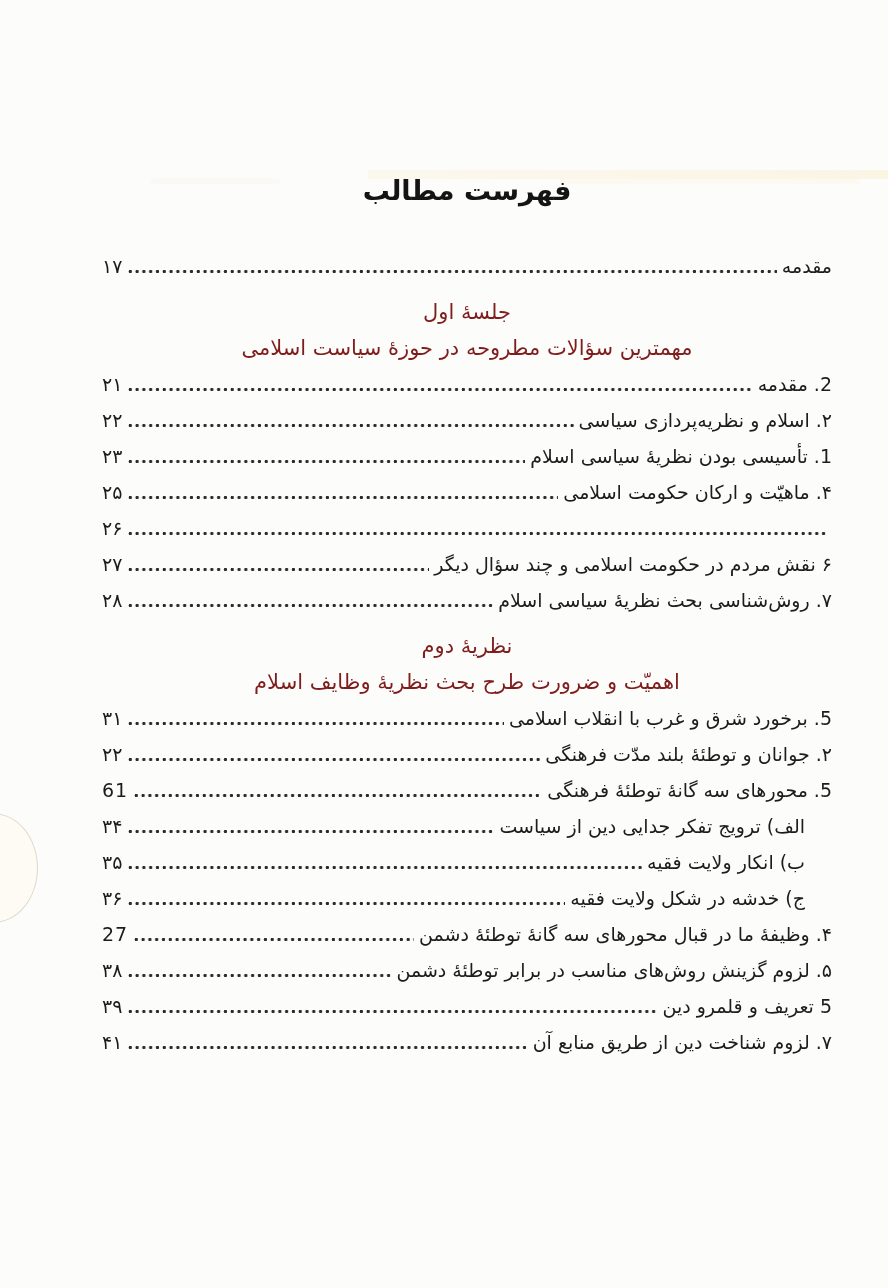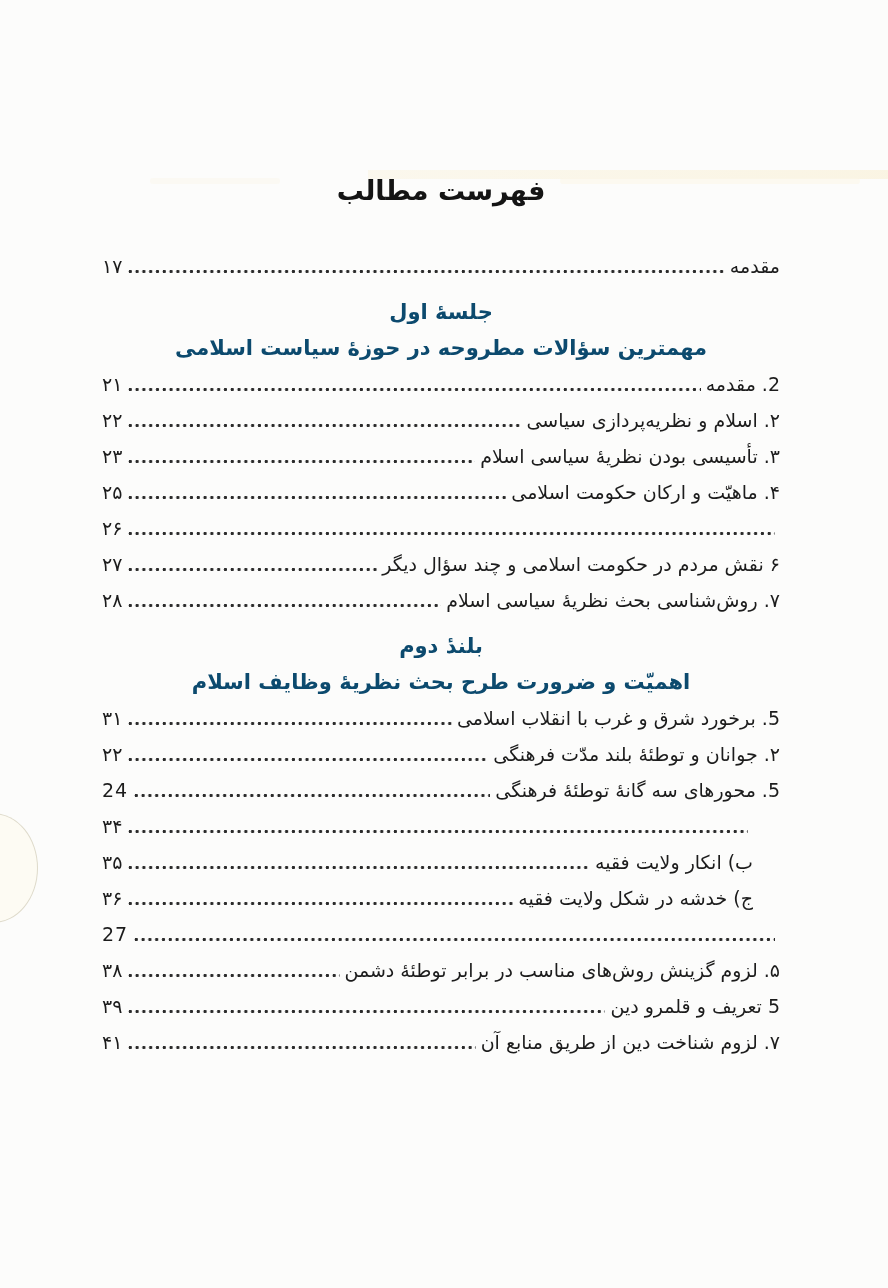--- a/index.html
+++ b/index.html
@@ -46,21 +46,21 @@
     top: 643px; left: -52px;
     width: 88px; height: 108px;
     border-radius: 50%;
     border: 1px solid rgba(185,178,152,0.45);
     background: rgba(253,250,241,0.85);
   }
   
   .content {
     position: relative;
     direction: rtl;
-    padding: 0 108px 0 102px;
+    padding: 0 56px 0 102px;
     margin-top: 16px;
   }
   .toc-title {
     margin: 170px 0 0 0;
     text-align: center;
     font-size: 27px;
     font-weight: bold;
     line-height: 42px;
     color: #141414;
   }
@@ -81,23 +81,23 @@
     transform: translateY(6px);
     background-image: radial-gradient(circle at 3.2px 3.5px, #2a2a2a 1.45px, rgba(0,0,0,0) 1.85px);
     background-size: 6.8px 8px;
     background-repeat: repeat-x;
   }
   section { margin-top: 10px; }
   .s-title, .s-sub {
     margin: 0;
     text-align: center;
     font-size: 21px;
-    font-weight: bold;
+    font-weight: normal;
     line-height: 36px;
-    color: #0c4a6e;
+    color: #7f1d1d;
   }
   .indent { padding-right: 27px; }
 </style>
 </head>
 <body>
 
 <div class="page">
 
   <div class="scan-band-1"></div>
   <div class="scan-band-2"></div>
@@ -122,21 +122,21 @@
         <span class="label">2. مقدمه</span>
         <span class="dots"></span>
         <span class="pg">۲۱</span>
       </div>
       <div class="row">
         <span class="label">۲. اسلام و نظریه‌پردازی سیاسی</span>
         <span class="dots"></span>
         <span class="pg">۲۲</span>
       </div>
       <div class="row">
-        <span class="label">۳. تأسیسی بودن نظریهٔ سیاسی اسلام</span>
+        <span class="label">1. تأسیسی بودن نظریهٔ سیاسی اسلام</span>
         <span class="dots"></span>
         <span class="pg">۲۳</span>
       </div>
       <div class="row">
         <span class="label">۴. ماهیّت و ارکان حکومت اسلامی</span>
         <span class="dots"></span>
         <span class="pg">۲۵</span>
       </div>
       <div class="row">
         <span class="dots"></span>
@@ -148,53 +148,55 @@
         <span class="pg">۲۷</span>
       </div>
       <div class="row">
         <span class="label">۷. روش‌شناسی بحث نظریهٔ سیاسی اسلام</span>
         <span class="dots"></span>
         <span class="pg">۲۸</span>
       </div>
     </section>
 
     <section>
-      <h2 class="s-title">بلندٔ دوم</h2>
+      <h2 class="s-title">نظریهٔ دوم</h2>
       <h3 class="s-sub">اهمیّت و ضرورت طرح بحث نظریهٔ وظایف اسلام</h3>
 
       <div class="row">
         <span class="label">5. برخورد شرق و غرب با انقلاب اسلامی</span>
         <span class="dots"></span>
         <span class="pg">۳۱</span>
       </div>
       <div class="row">
         <span class="label">۲. جوانان و توطئهٔ بلند مدّت فرهنگی</span>
         <span class="dots"></span>
         <span class="pg">۲۲</span>
       </div>
       <div class="row">
         <span class="label">5. محورهای سه گانهٔ توطئهٔ فرهنگی</span>
         <span class="dots"></span>
-        <span class="pg">24</span>
+        <span class="pg">61</span>
       </div>
       <div class="row indent">
+        <span class="label">الف) ترویج تفکر جدایی دین از سیاست</span>
         <span class="dots"></span>
         <span class="pg">۳۴</span>
       </div>
       <div class="row indent">
         <span class="label">ب) انکار ولایت فقیه</span>
         <span class="dots"></span>
         <span class="pg">۳۵</span>
       </div>
       <div class="row indent">
         <span class="label">ج) خدشه در شکل ولایت فقیه</span>
         <span class="dots"></span>
         <span class="pg">۳۶</span>
       </div>
       <div class="row">
+        <span class="label">۴. وظیفهٔ ما در قبال محورهای سه گانهٔ توطئهٔ دشمن</span>
         <span class="dots"></span>
         <span class="pg">27</span>
       </div>
       <div class="row">
         <span class="label">۵. لزوم گزینش روش‌های مناسب در برابر توطئهٔ دشمن</span>
         <span class="dots"></span>
         <span class="pg">۳۸</span>
       </div>
       <div class="row">
         <span class="label">5 تعریف و قلمرو دین</span>

